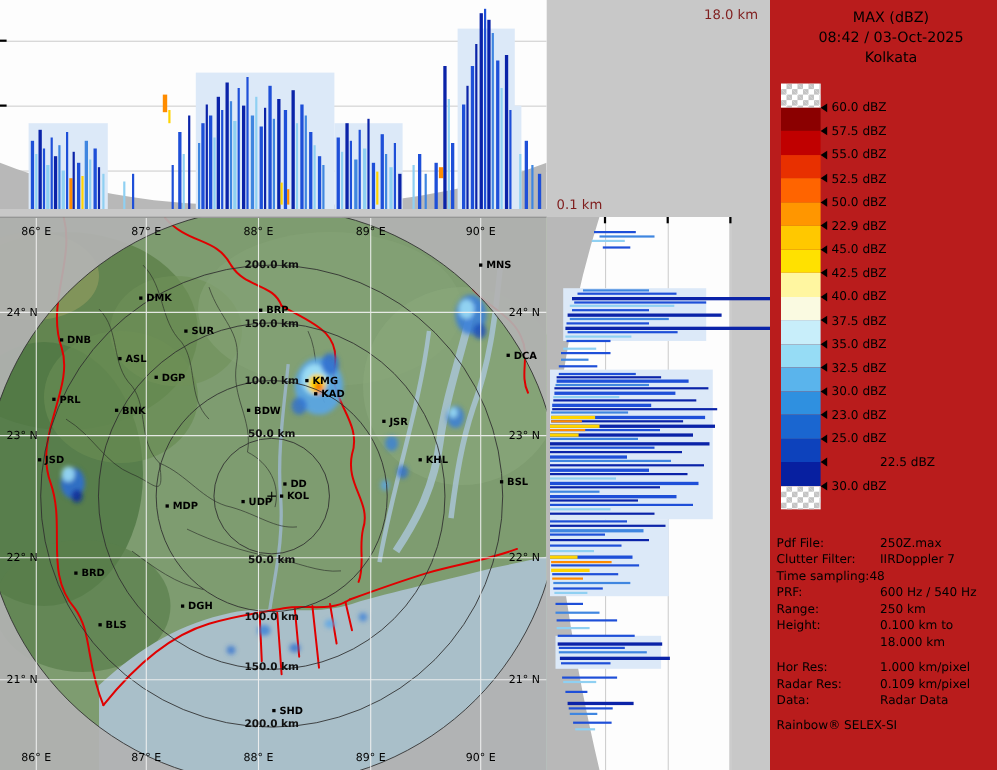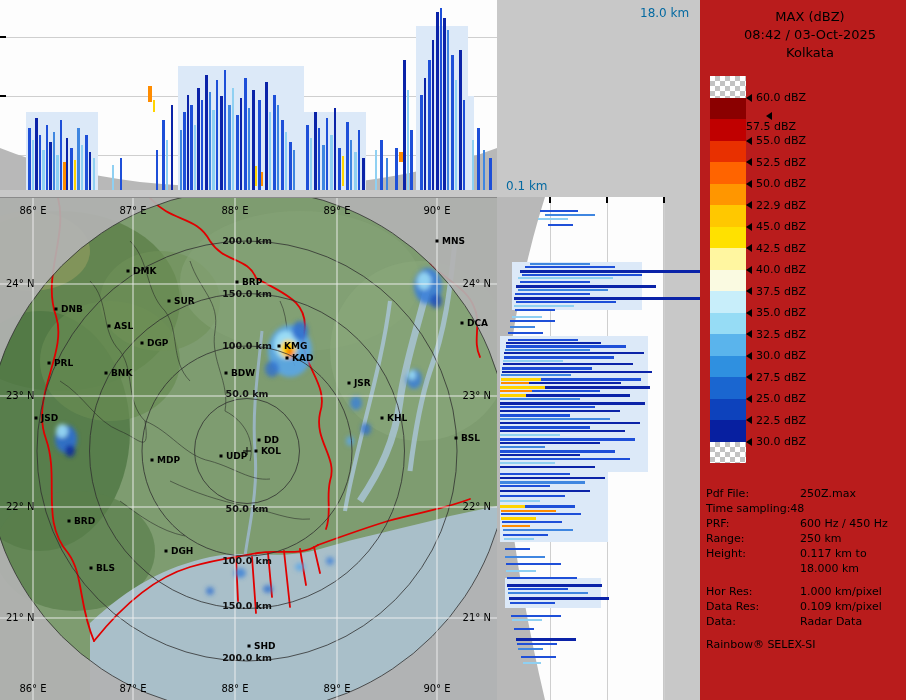--- a/index.html
+++ b/index.html
@@ -7,21 +7,21 @@
   .panel{position:absolute;}
   #top-panel{left:0;top:0;width:497px;height:190px;background:#fdfdfd;overflow:hidden;}
   #map-panel{left:0;top:197px;width:497px;height:503px;border-top:1px solid #8a8a8a;}
   #side-panel{left:497px;top:197px;width:209px;height:503px;overflow:hidden;}
   #side-white{position:absolute;left:0;top:0;width:166px;height:503px;background:#fdfdfd;}
   #legend-panel{left:700px;top:0;width:206px;height:700px;background:#b91c1c;padding-left:14px;}
   .bar{position:absolute;}
   .hgrid{position:absolute;left:0;width:497px;height:1px;background:#cfcfcf;}
   .vgrid{position:absolute;top:0;width:1px;height:503px;background:#cfcfcf;}
   .tick{position:absolute;background:#000;}
-  .float-label{position:absolute;font-size:12px;color:#0369a1;white-space:nowrap;}
+  .float-label{position:absolute;font-size:12px;color:#7f1d1d;white-space:nowrap;}
   #legend-title{position:absolute;top:8px;left:0;width:100%;text-align:center;font-size:13px;line-height:1.4;color:#000;}
   .scale-block{position:absolute;left:10px;width:36px;}
   .checker{background-color:#fff;
     background-image:linear-gradient(45deg,#c3c3c3 25%,transparent 25%,transparent 75%,#c3c3c3 75%),
                      linear-gradient(45deg,#c3c3c3 25%,transparent 25%,transparent 75%,#c3c3c3 75%);
     background-size:10px 10px;background-position:0 0,5px 5px;}
   .scale-label{position:absolute;left:46px;height:14px;font-size:11px;color:#000;display:flex;align-items:center;white-space:nowrap;}
   .arrow-left{width:0;height:0;border-top:4px solid transparent;border-bottom:4px solid transparent;border-right:6px solid #000;margin-right:4px;}
   #info{position:absolute;left:6px;top:486px;width:196px;font-size:11px;line-height:15px;color:#000;}
   .info-row{display:flex;}
@@ -478,21 +478,21 @@
         <div class="scale-block" style="top: 377px; height: 21.5px; background: rgb(26, 102, 208);"></div>
         <div class="scale-block" style="top: 398.5px; height: 21.5px; background: rgb(13, 66, 188);"></div>
         <div class="scale-block" style="top: 420px; height: 21.5px; background: rgb(7, 31, 160);"></div>
         <div class="scale-block checker" style="top: 441.5px; height: 21.5px;"></div>
       </div>
     <div id="scale-labels">
         <div class="scale-label" style="top: 90.5px;">
           <span class="arrow-left"></span>
           <span>60.0 dBZ</span>
         </div>
-        <div class="scale-label" style="top: 112px; flex-direction: column;">
+        <div class="scale-label" style="top: 112px;">
           <span class="arrow-left"></span>
           <span>57.5 dBZ</span>
         </div>
         <div class="scale-label" style="top: 133.5px;">
           <span class="arrow-left"></span>
           <span>55.0 dBZ</span>
         </div>
         <div class="scale-label" style="top: 155px;">
           <span class="arrow-left"></span>
           <span>52.5 dBZ</span>
@@ -528,67 +528,71 @@
         <div class="scale-label" style="top: 327px;">
           <span class="arrow-left"></span>
           <span>32.5 dBZ</span>
         </div>
         <div class="scale-label" style="top: 348.5px;">
           <span class="arrow-left"></span>
           <span>30.0 dBZ</span>
         </div>
         <div class="scale-label" style="top: 370px;">
           <span class="arrow-left"></span>
-          <span>27.5 dBZ</span>
+          <span>23.0 dBZ</span>
         </div>
         <div class="scale-label" style="top: 391.5px;">
           <span class="arrow-left"></span>
           <span>25.0 dBZ</span>
         </div>
-        <div class="scale-label" style="top: 413px;">
+        <div class="scale-label" style="top: 413px; gap: 44px;">
           <span class="arrow-left"></span>
           <span>22.5 dBZ</span>
         </div>
         <div class="scale-label" style="top: 434.5px;">
           <span class="arrow-left"></span>
           <span>30.0 dBZ</span>
         </div>
       </div>
     <div id="info">
         <div class="info-row">
           <span class="info-label">Pdf File:</span>
           <span>250Z.max</span>
         </div>
         <div class="info-row">
+          <span class="info-label">Clutter Filter:</span>
+          <span>IIRDoppler 7</span>
+        </div>
+        <div class="info-row">
           <span class="info-label inline">Time sampling:</span>
           <span>48</span>
         </div>
         <div class="info-row">
           <span class="info-label">PRF:</span>
-          <span>600 Hz / 450 Hz</span>
+          <span>600 Hz / 540 Hz</span>
         </div>
         <div class="info-row">
           <span class="info-label">Range:</span>
           <span>250 km</span>
         </div>
         <div class="info-row">
           <span class="info-label">Height:</span>
-          <span>0.117 km to</span>
+          <span>0.100 km to</span>
         </div>
         <div class="info-row">
           <span class="info-label"></span>
           <span>18.000 km</span>
         </div>
         <div class="spacer"></div>
         <div class="info-row">
           <span class="info-label">Hor Res:</span>
           <span>1.000 km/pixel</span>
         </div>
         <div class="info-row">
-          <span class="info-label">Data Res:</span>
+          <span class="info-label">Radar Res:</span>
           <span>0.109 km/pixel</span>
         </div>
         <div class="info-row">
           <span class="info-label">Data:</span>
           <span>Radar Data</span>
         </div>
         <div class="spacer"></div>
         <div class="info-row">
           <span class="info-label inline">Rainbow® SELEX-SI</span>
           <span></span>

